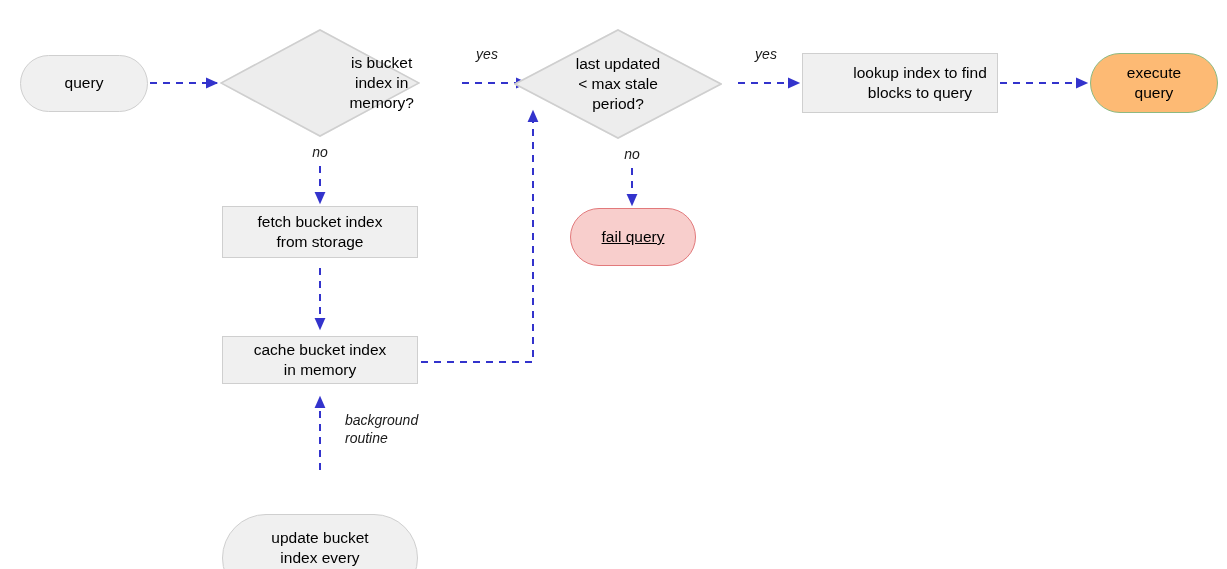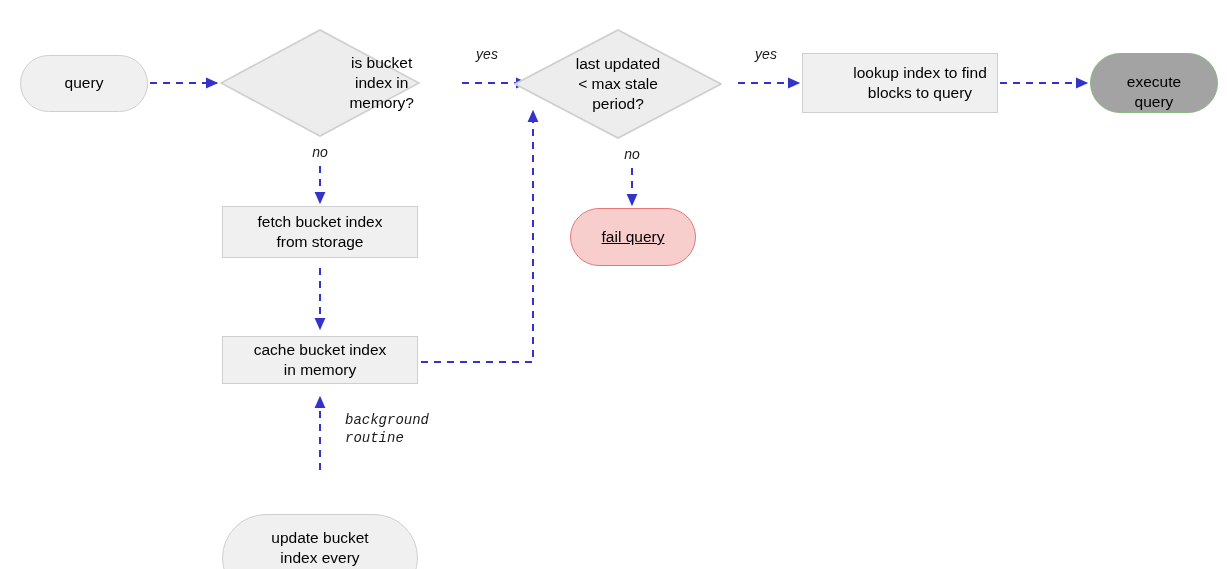--- a/index.html
+++ b/index.html
@@ -49,23 +49,22 @@
     border-radius: 999px;
   }
   .shape-process {
     border-radius: 0;
   }
   .fill-gray {
     background: #f0f0f0;
     border: 1px solid #cfcfcf;
   }
   .fill-green {
-    background: #a3a3a3;
+    background: #fdba74;
     border: 1px solid #8cb981;
-    align-items: flex-end;
   }
   .fill-red {
     background: #f8cecc;
     border: 1px solid #e2797b;
   }
   
   .shape-decision {
     background: transparent;
     border: none;
   }
@@ -100,21 +99,20 @@
     white-space: pre-line;
     line-height: 1.30;
     z-index: 3;
   }
   .edge-label.center {
     text-align: center;
     transform: translateX(-50%);
   }
   .edge-label.left {
     text-align: left;
-    font-family: Liberation Mono, monospace;
   }
 </style>
 </head>
 <body>
 
 <div id="canvas">
 
   <svg id="edge-layer" viewBox="0 0 1227 569" width="1227" height="569" xmlns="http://www.w3.org/2000/svg">
     <defs>
       <marker id="arrowhead" markerWidth="7" markerHeight="7" refX="5.6" refY="3" orient="auto" markerUnits="strokeWidth">

